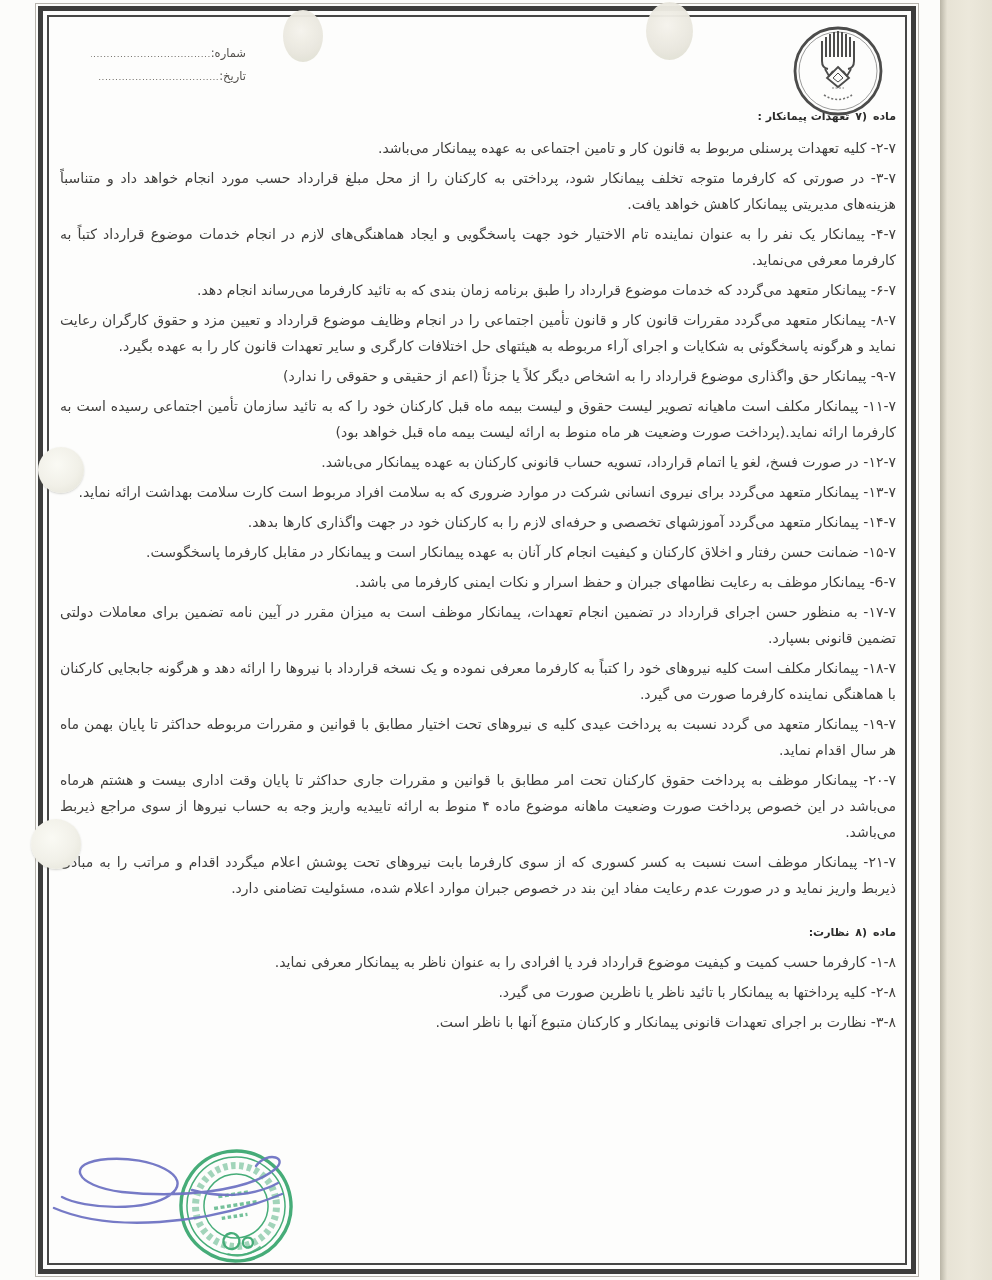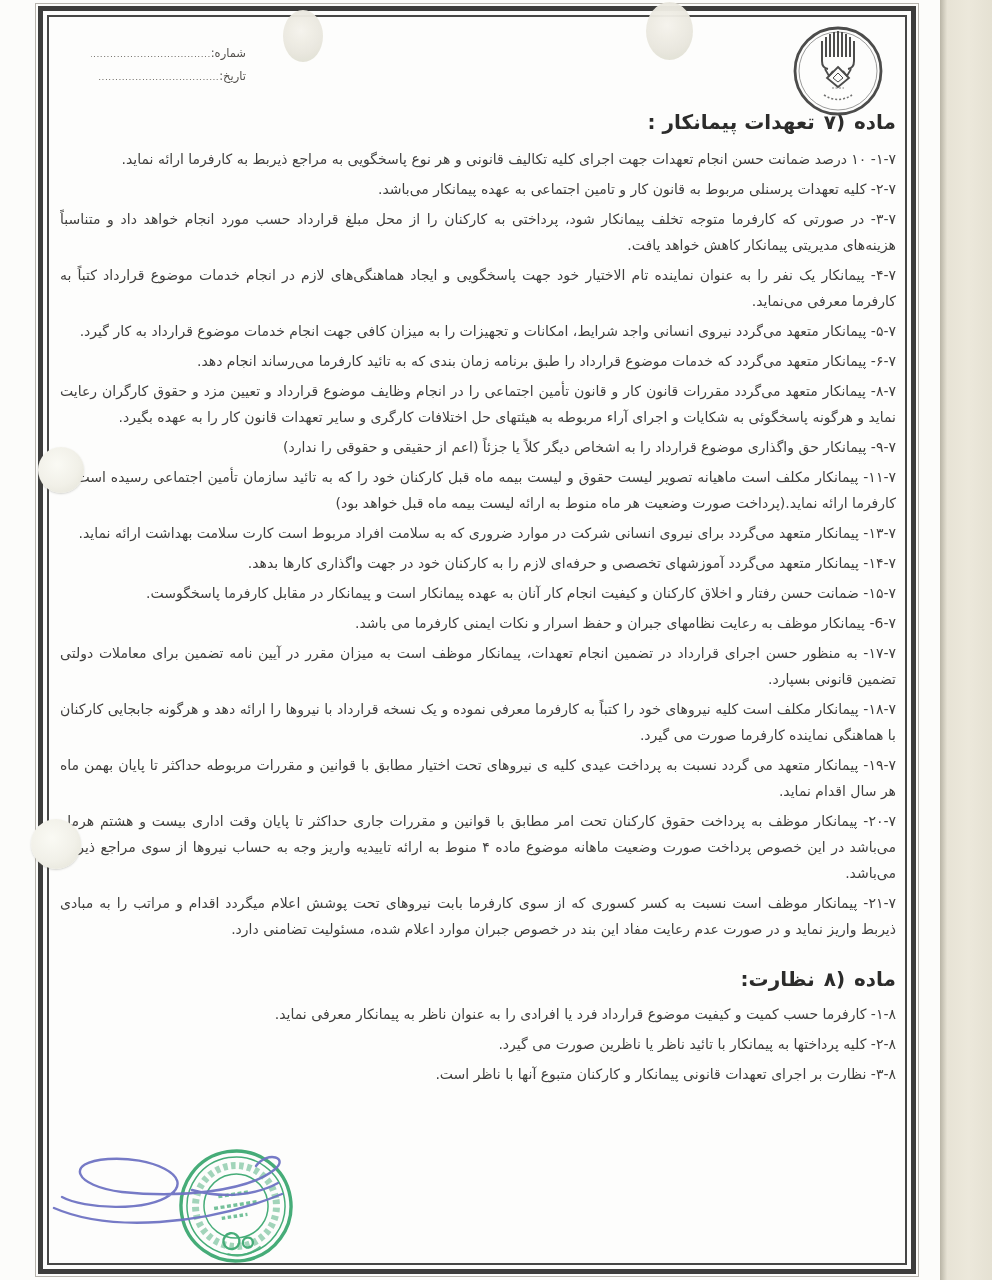--- a/index.html
+++ b/index.html
@@ -16,21 +16,21 @@
     border:5px solid #3d3d3c;box-sizing:border-box;background:#fdfdfc;
     outline:1px solid #b6b3ac;outline-offset:2px;}
   .frame-inner{position:absolute;left:4px;top:4px;right:4px;bottom:4px;border:2px solid #474746;}
   .content{position:absolute;left:11px;top:1px;right:9px;bottom:0;direction:rtl;color:#3e3e3e;}
   .header-row{position:relative;height:92px;}
   .ref-block{position:absolute;left:16px;top:28px;width:170px;font-size:11.5px;color:#55524e;}
   .ref-line{display:flex;direction:rtl;align-items:baseline;margin-bottom:9px;white-space:nowrap;}
   .ref-label{letter-spacing:.5px;text-align:center;}
   .dots{font-size:9px;letter-spacing:.5px;color:#6a6761;overflow:hidden;max-width:120px;display:inline-block;}
   .logo{position:absolute;top:6px;right:12px;width:92px;height:102px;}
-  h2.article{font-size:20px;font-weight:bold;color:#2c2c2b;margin:0 0 12px 0;letter-spacing:.2px;}
+  h2.article{font-size:11px;font-weight:bold;color:#2c2c2b;margin:0 0 12px 0;letter-spacing:.2px;}
   h2.article .h-num{padding:0 2px;}
   .clauses p{font-size:14px;line-height:26px;margin:0 0 4px 0;text-align:justify;color:#403f3d;}
   .clauses .cnum{white-space:nowrap;}
   h2.article8{margin-top:25px;margin-bottom:10px;}
   
   .hole{position:absolute;border-radius:50%;z-index:6;filter:blur(.4px);
     background:radial-gradient(circle at 42% 38%,#fafaf4 0%,#f1f0e8 55%,#e2e1d5 100%);
     box-shadow:0 1px 2px rgba(110,110,100,.28);}
   .hole1{left:38px;top:447px;width:46px;height:46px;}
   .hole2{left:31px;top:819px;width:50px;height:50px;}
@@ -86,40 +86,39 @@
             <path d="M32 70 q14 9 28 0" stroke-width="1.6" stroke-dasharray="2 2" opacity=".8"></path>
             <path d="M40 63 h12" stroke-width="1.2" stroke-dasharray="2 1.5" opacity=".7"></path>
           </svg>
         </div>
       </div>
 
       <h2 class="article"><span>ماده</span> <span class="h-num" dir="ltr">۷)</span> <span>تعهدات پیمانکار :</span></h2>
 
       <div class="clauses">
 
-          <p><span class="cnum">۱-۷-</span> <span class="ctext">۱۰ درصد ضمانت حسن انجام تعهدات جهت اجرای کلیه تکالیف قانونی و هر نوع پاسخگویی به مراجع ذیربط به کارفرما ارائه نماید.</span></p>
 
           <p><span class="cnum">۲-۷-</span> <span class="ctext">کلیه تعهدات پرسنلی مربوط به قانون کار و تامین اجتماعی به عهده پیمانکار می‌باشد.</span></p>
 
           <p><span class="cnum">۳-۷-</span> <span class="ctext">در صورتی که کارفرما متوجه تخلف پیمانکار شود، پرداختی به کارکنان را از محل مبلغ قرارداد حسب مورد انجام خواهد داد و متناسباً هزینه‌های مدیریتی پیمانکار کاهش خواهد یافت.</span></p>
 
           <p><span class="cnum">۴-۷-</span> <span class="ctext">پیمانکار یک نفر را به عنوان نماینده تام الاختیار خود جهت پاسخگویی و ایجاد هماهنگی‌های لازم در انجام خدمات موضوع قرارداد کتباً به کارفرما معرفی می‌نماید.</span></p>
 
-          <p><span class="cnum">۵-۷-</span> <span class="ctext">پیمانکار متعهد می‌گردد نیروی انسانی واجد شرایط، امکانات و تجهیزات را به میزان کافی جهت انجام خدمات موضوع قرارداد به کار گیرد.</span></p>
 
           <p><span class="cnum">۶-۷-</span> <span class="ctext">پیمانکار متعهد می‌گردد که خدمات موضوع قرارداد را طبق برنامه زمان بندی که به تائید کارفرما می‌رساند انجام دهد.</span></p>
 
 
           <p><span class="cnum">۸-۷-</span> <span class="ctext">پیمانکار متعهد می‌گردد مقررات قانون کار و قانون تأمین اجتماعی را در انجام وظایف موضوع قرارداد و تعیین مزد و حقوق کارگران رعایت نماید و هرگونه پاسخگوئی به شکایات و اجرای آراء مربوطه به هیئتهای حل اختلافات کارگری و سایر تعهدات قانون کار را به عهده بگیرد.</span></p>
 
           <p><span class="cnum">۹-۷-</span> <span class="ctext">پیمانکار حق واگذاری موضوع قرارداد را به اشخاص دیگر کلاً یا جزئاً (اعم از حقیقی و حقوقی را ندارد)</span></p>
 
 
           <p><span class="cnum">۱۱-۷-</span> <span class="ctext">پیمانکار مکلف است ماهیانه تصویر لیست حقوق و لیست بیمه ماه قبل کارکنان خود را که به تائید سازمان تأمین اجتماعی رسیده است به کارفرما ارائه نماید.(پرداخت صورت وضعیت هر ماه منوط به ارائه لیست بیمه ماه قبل خواهد بود)</span></p>
 
+          <p><span class="cnum">۱۲-۷-</span> <span class="ctext">در صورت فسخ، لغو یا اتمام قرارداد، تسویه حساب قانونی کارکنان به عهده پیمانکار می‌باشد.</span></p>
 
           <p><span class="cnum">۱۳-۷-</span> <span class="ctext">پیمانکار متعهد می‌گردد برای نیروی انسانی شرکت در موارد ضروری که به سلامت افراد مربوط است کارت سلامت بهداشت ارائه نماید.</span></p>
 
           <p><span class="cnum">۱۴-۷-</span> <span class="ctext">پیمانکار متعهد می‌گردد آموزشهای تخصصی و حرفه‌ای لازم را به کارکنان خود در جهت واگذاری کارها بدهد.</span></p>
 
           <p><span class="cnum">۱۵-۷-</span> <span class="ctext">ضمانت حسن رفتار و اخلاق کارکنان و کیفیت انجام کار آنان به عهده پیمانکار است و پیمانکار در مقابل کارفرما پاسخگوست.</span></p>
 
           <p><span class="cnum">6-۷-</span> <span class="ctext">پیمانکار موظف به رعایت نظامهای جبران و حفظ اسرار و نکات ایمنی کارفرما می باشد.</span></p>
 
           <p><span class="cnum">۱۷-۷-</span> <span class="ctext">به منظور حسن اجرای قرارداد در تضمین انجام تعهدات، پیمانکار موظف است به میزان مقرر در آیین نامه تضمین برای معاملات دولتی تضمین قانونی بسپارد.</span></p>

